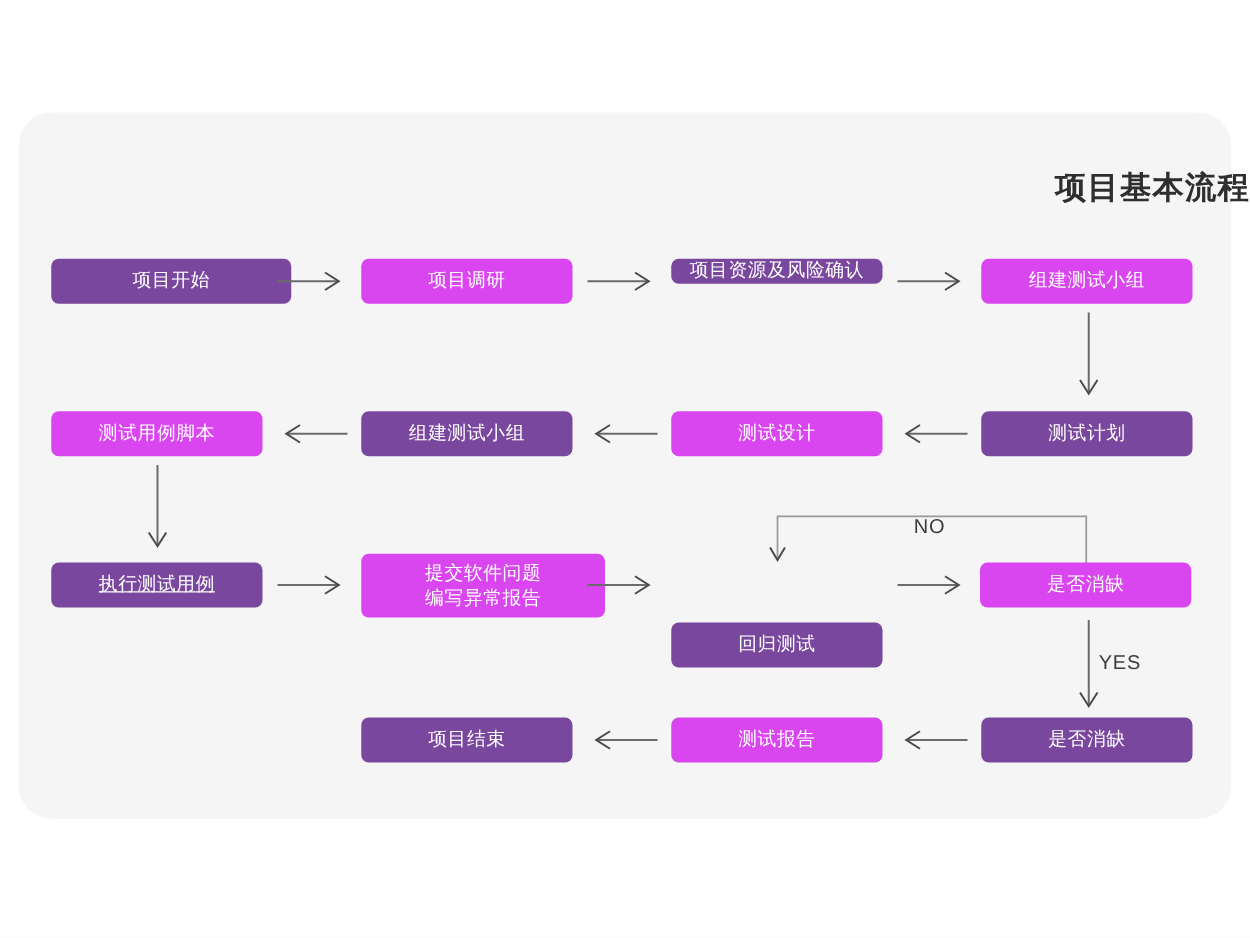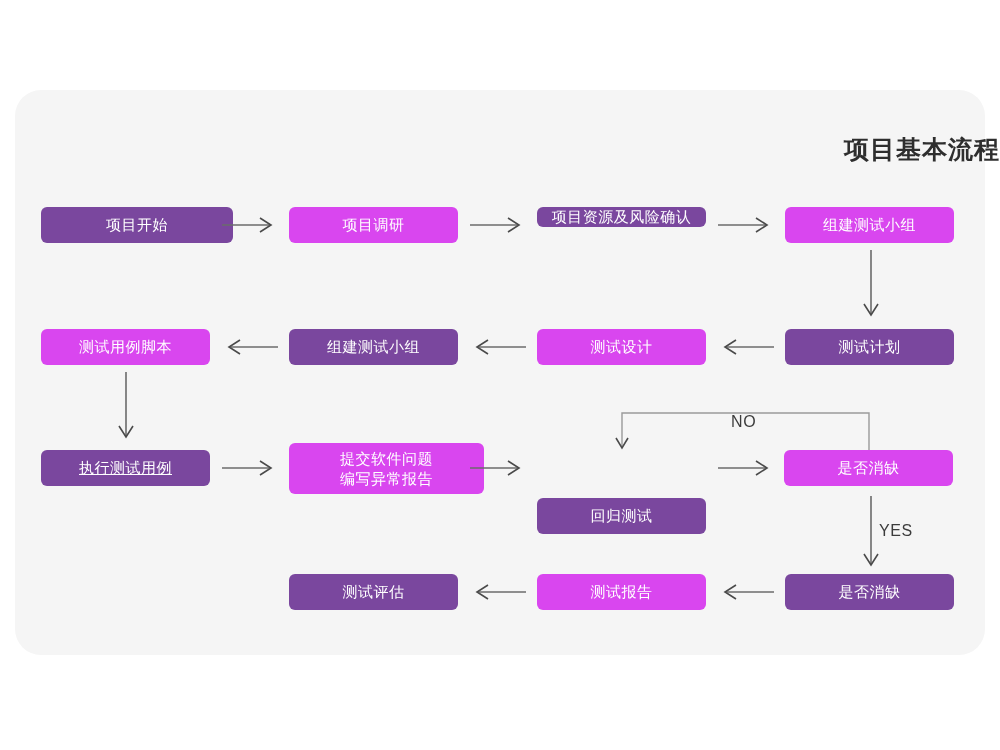--- a/index.html
+++ b/index.html
@@ -186,21 +186,21 @@
   </svg>
 
   <div class="node gray" style="left:784px; top:450px; width:169px; height:36px;">是否消缺</div>
 
   <svg class="arrow-svg" style="left:862px; top:496px;" width="18" height="76">
     <line class="aline" x1="9" y1="0" x2="9" y2="68"></line>
     <polyline class="ahead" points="2,58 9,69 16,58"></polyline>
   </svg>
   <div class="edge-label" style="left:879px; top:522px;">YES</div>
 
-  <div class="node purple" style="left:289px; top:574px; width:169px; height:36px;">测试评估</div>
+  <div class="node purple" style="left:289px; top:574px; width:169px; height:36px;">项目结束</div>
 
   <svg class="arrow-svg" style="left:470px; top:583px;" width="56" height="18">
     <line class="aline" x1="8" y1="9" x2="56" y2="9"></line>
     <polyline class="ahead" points="18,2 7,9 18,16"></polyline>
   </svg>
 
   <div class="node gray" style="left:537px; top:574px; width:169px; height:36px;">测试报告</div>
 
   <svg class="arrow-svg" style="left:718px; top:583px;" width="56" height="18">
     <line class="aline" x1="8" y1="9" x2="56" y2="9"></line>

